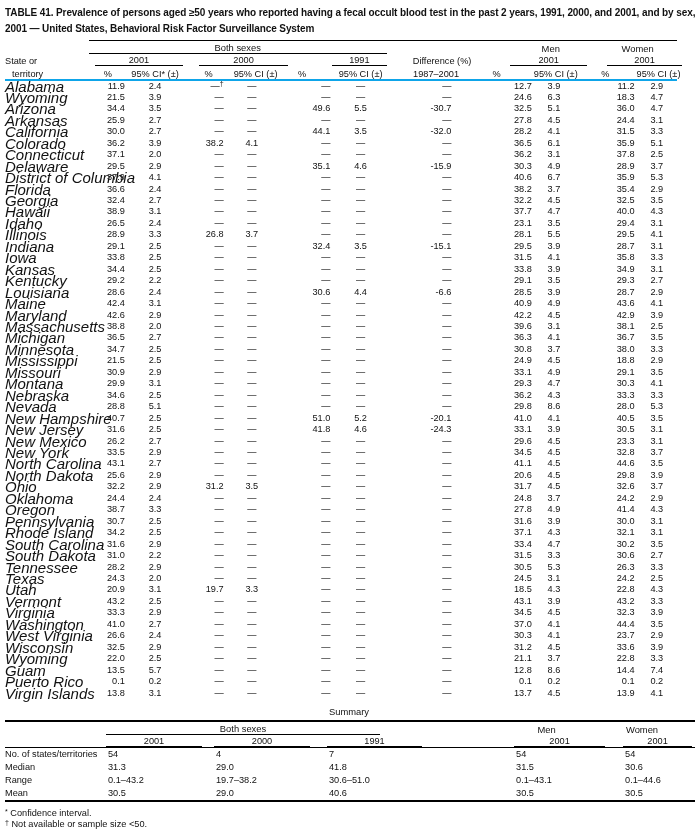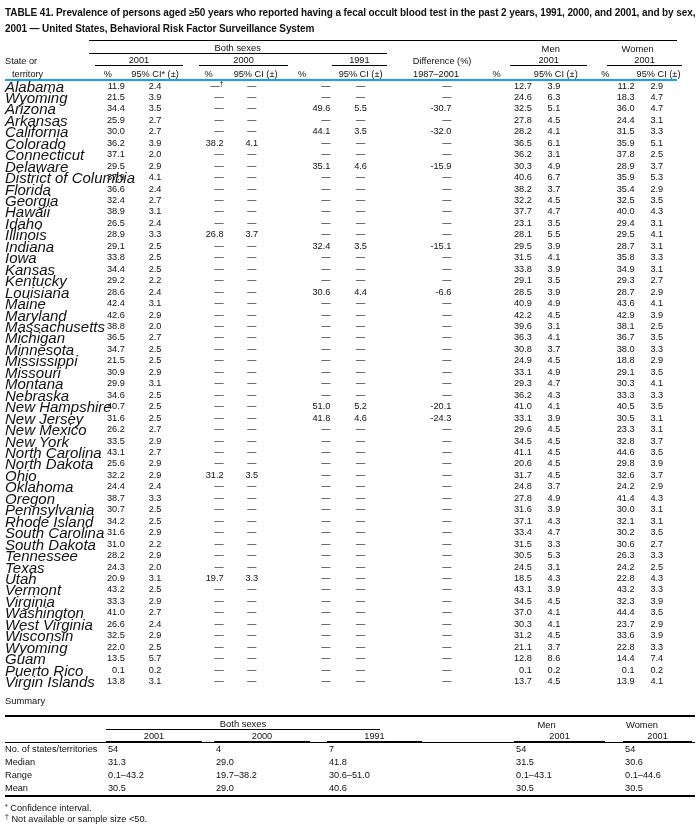--- a/index.html
+++ b/index.html
@@ -30,21 +30,21 @@
   .cen{text-align:center;}
   .diffh{text-align:center;padding-left:26px;}
   td.state{text-align:left;font-size:15px;font-style:italic;}
   td.p{text-align:right;padding-right:2px;}
   td.p00{padding-right:10px;}
   td.p91{padding-right:4px;}
   td.ci{text-align:center;}
   td.diff{text-align:right;padding-right:8px;}
   table.main td{height:11.45px;line-height:11.45px;}
   
-  .summary-head{font-size:9.4px;margin:7px 0 9px 0;width:688px;}
+  .summary-head{text-align:center;font-size:9.4px;margin:7px 0 3px 0;width:688px;}
   table.sum{width:690px;}
   tr.srowA th{height:12.5px;border-top:2px solid #000;padding-top:1px;font-size:9.4px;}
   tr.srowB th{height:12px;}
   tr.srowB th,tr.srowB td{border-bottom:1.5px solid #000;}
   .sboth{border-bottom:1px solid #000;text-align:center;margin-right:48px;}
   .smen{text-align:center;padding-right:44px;}
   .swomen{text-align:center;padding-right:34px;}
   .syr{border-bottom:1px solid #000;text-align:center;}
   .syr01{margin-right:12px;}
   .syr00{margin-right:17px;}
@@ -509,20 +509,34 @@
           <td class="ci">—</td>
           <td class="p p91">—</td>
           <td class="ci">—</td>
           <td class="diff">—</td>
           <td class="p">36.2</td>
           <td class="ci">4.3</td>
           <td class="p">33.3</td>
           <td class="ci">3.3</td>
         </tr>
         <tr>
+          <td class="state">Nevada</td>
+          <td class="p">28.8</td>
+          <td class="ci">5.1</td>
+          <td class="p p00">—</td>
+          <td class="ci">—</td>
+          <td class="p p91">—</td>
+          <td class="ci">—</td>
+          <td class="diff">—</td>
+          <td class="p">29.8</td>
+          <td class="ci">8.6</td>
+          <td class="p">28.0</td>
+          <td class="ci">5.3</td>
+        </tr>
+        <tr>
           <td class="state">New Hampshire</td>
           <td class="p">40.7</td>
           <td class="ci">2.5</td>
           <td class="p p00">—</td>
           <td class="ci">—</td>
           <td class="p p91">51.0</td>
           <td class="ci">5.2</td>
           <td class="diff">-20.1</td>
           <td class="p">41.0</td>
           <td class="ci">4.1</td>

